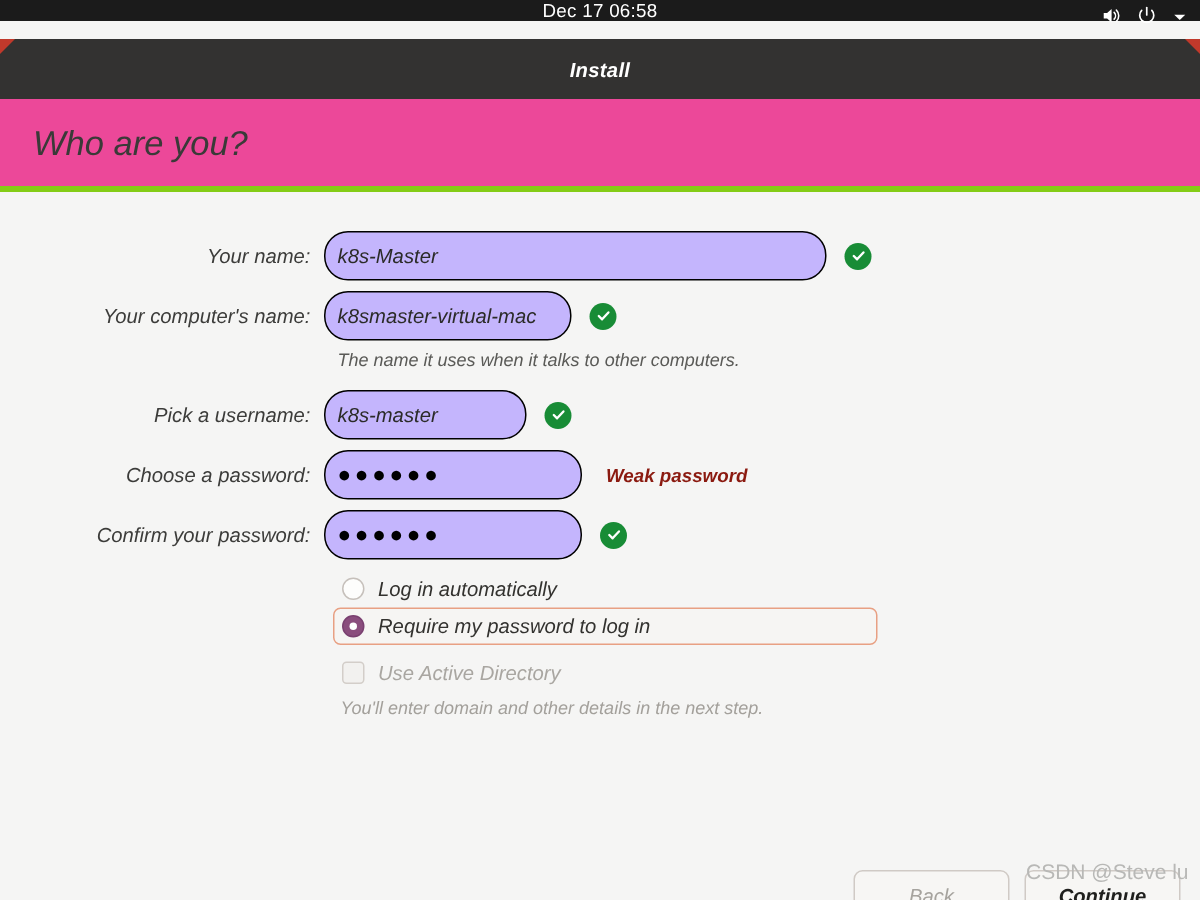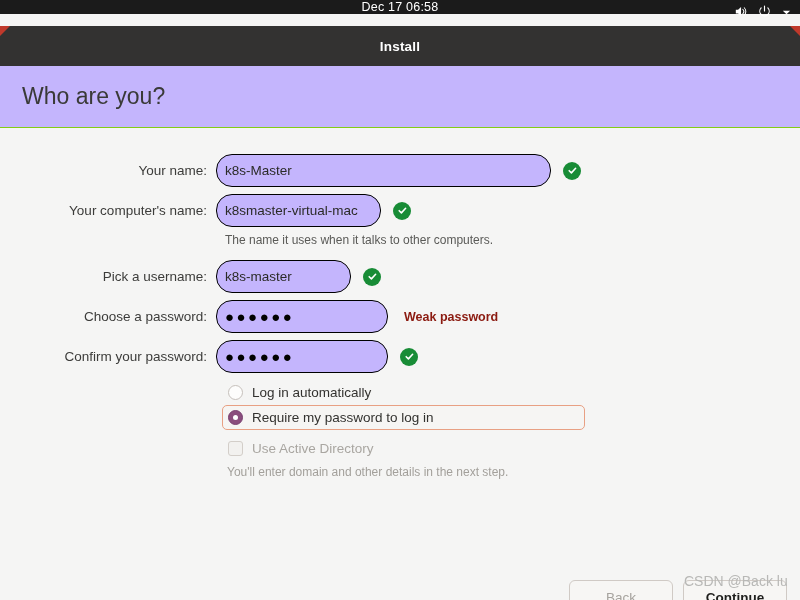--- a/index.html
+++ b/index.html
@@ -25,20 +25,21 @@
     position: absolute; right: 8px; top: 0; height: 26px;
     display: flex; align-items: center; gap: 9px;
   }
   .sysicon { display: block; }
 
   
   #window {
     position: absolute; left: 0; top: 26px;
     width: 800px; height: 574px;
     background: #f5f5f4;
+    font-style: italic;
   }
   #titlebar {
     position: relative;
     height: 40px; width: 800px;
     background: #333231;
     display: flex; align-items: center; justify-content: center;
     border-top-left-radius: 9px; border-top-right-radius: 9px;
   }
   #titlebar-text {
     color: #ffffff; font-size: 13.5px; font-weight: bold;
@@ -47,22 +48,22 @@
   .corner-accent {
     position: absolute; top: 0; width: 10px; height: 10px;
     background: #c0392b; z-index: 0;
   }
   .corner-accent.left  { left: 0;  clip-path: polygon(0 0, 100% 0, 0 100%); }
   .corner-accent.right { right: 0; clip-path: polygon(100% 0, 100% 100%, 0 0); }
 
   
   #page-header {
     height: 62px; width: 800px;
-    background: #c4b5fd;
-    border-bottom: 1px solid #84cc16;
+    background: #ec4899;
+    border-bottom: 4px solid #84cc16;
     display: flex; align-items: center;
   }
   #page-title {
     margin-left: 22px;
     font-size: 23px; color: #3a3a38;
     font-weight: normal;
   }
 
   
   #form {
@@ -296,13 +297,13 @@
 
   </div>
 
   <div id="footer">
     <div class="btn" id="btn-back">Back</div>
     <div class="btn" id="btn-continue">Continue</div>
   </div>
 
 </div>
 
-<div id="watermark">CSDN @Back lu</div>
+<div id="watermark">CSDN @Steve lu</div>
 
 </body></html>

